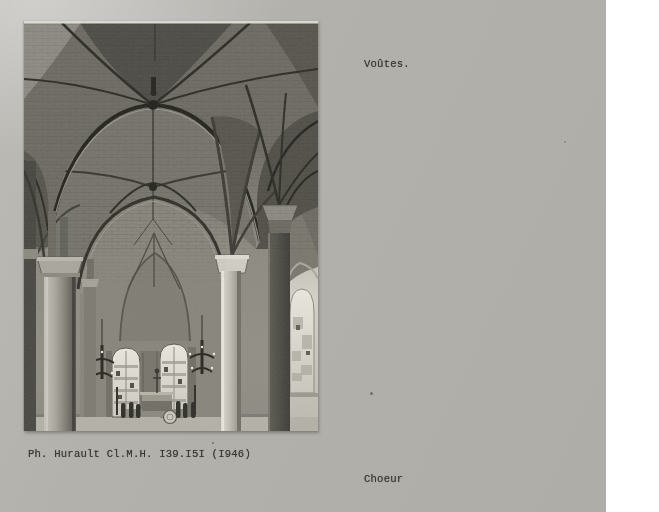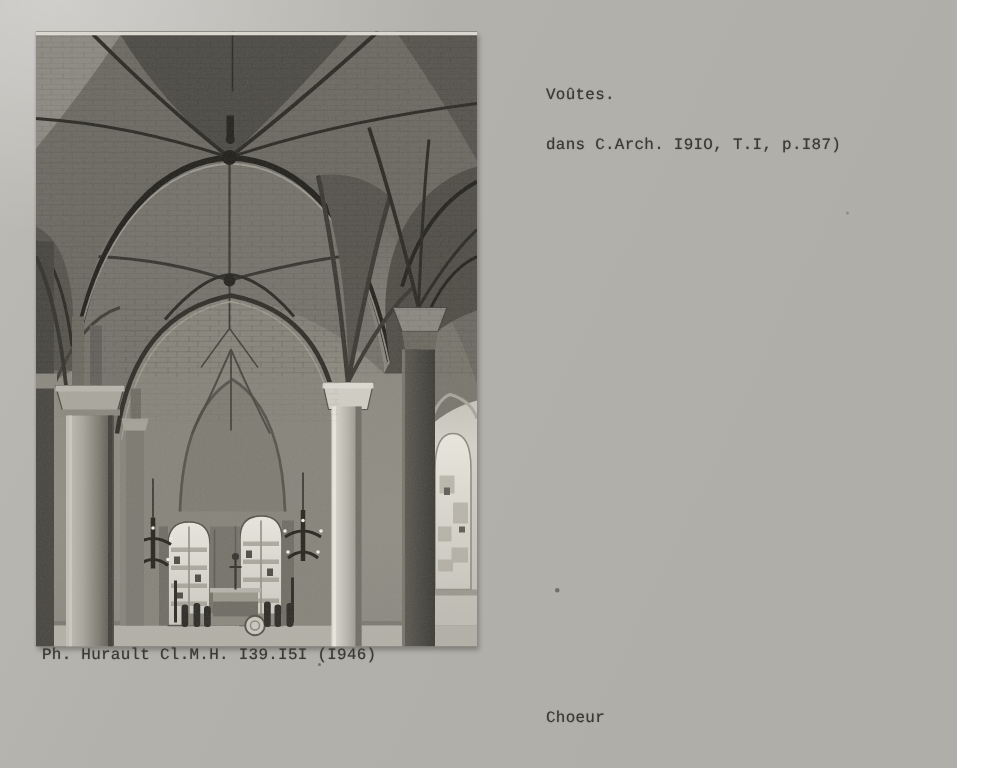--- a/index.html
+++ b/index.html
@@ -12,34 +12,33 @@
     width:659px;height:512px;overflow:hidden;
     font-family:"Liberation Mono","DejaVu Sans Mono",monospace;
   }
   .card{
     position:relative;width:606px;height:512px;
     background:
       radial-gradient(ellipse 420px 260px at 6% 0%, rgba(255,255,255,0.30), rgba(255,255,255,0) 60%),
       linear-gradient(115deg,#bcbbb6 0%, var(--card-bg) 35%, #aeada8 100%);
     color:var(--ink);
     overflow:hidden;
-    padding-left:32px;
   }
   .typewriter{
     position:absolute;
     font-size:10.6px;
     line-height:11px;
     letter-spacing:0.2px;
     white-space:pre;
     color:var(--ink);
     text-shadow:0 0 0.7px rgba(56,54,48,0.65);
   }
   .note{left:364px;top:37px;}
   .note span{display:block;}
-  .credit{left:28px;top:432px;}
+  .credit{left:28px;top:449px;}
   .location{left:364px;top:452px;width:max-content;}
   .location .line2{text-align:center;}
   .photo{
     position:absolute;left:24px;top:21px;width:294px;height:410px;
     box-shadow:1px 2px 3px rgba(40,40,36,0.35), -1px 0 1px rgba(40,40,36,0.15);
     background:#7b7970;
   }
   .photo svg{display:block;width:294px;height:410px;}
   .speck{
     position:absolute;width:3px;height:3px;border-radius:50%;
@@ -304,21 +303,20 @@
 
       <rect x="0" y="0" width="294" height="230" fill="url(#bricks)" opacity="0.55"></rect>
       <rect x="56" y="180" width="146" height="80" fill="url(#bricks)" opacity="0.3"></rect>
       <rect x="0" y="0" width="294" height="2.5" fill="var(--sliver)"></rect>
       <rect x="0" y="0" width="294" height="410" filter="url(#grain)" opacity="0.5"></rect>
     </svg>
   </div>
 
   <div class="typewriter note">
     <span>Voûtes.</span>
-    <span>dans C.Arch. I9IO, T.I, p.I87)</span>
   </div>
 
   <div class="typewriter credit">Ph. Hurault Cl.M.H. I39.I5I (I946)</div>
 
   <div class="typewriter location">
     <div class="line2">Choeur</div>
   </div>
 
   <i class="speck s1"></i>
   <i class="speck s2"></i>

